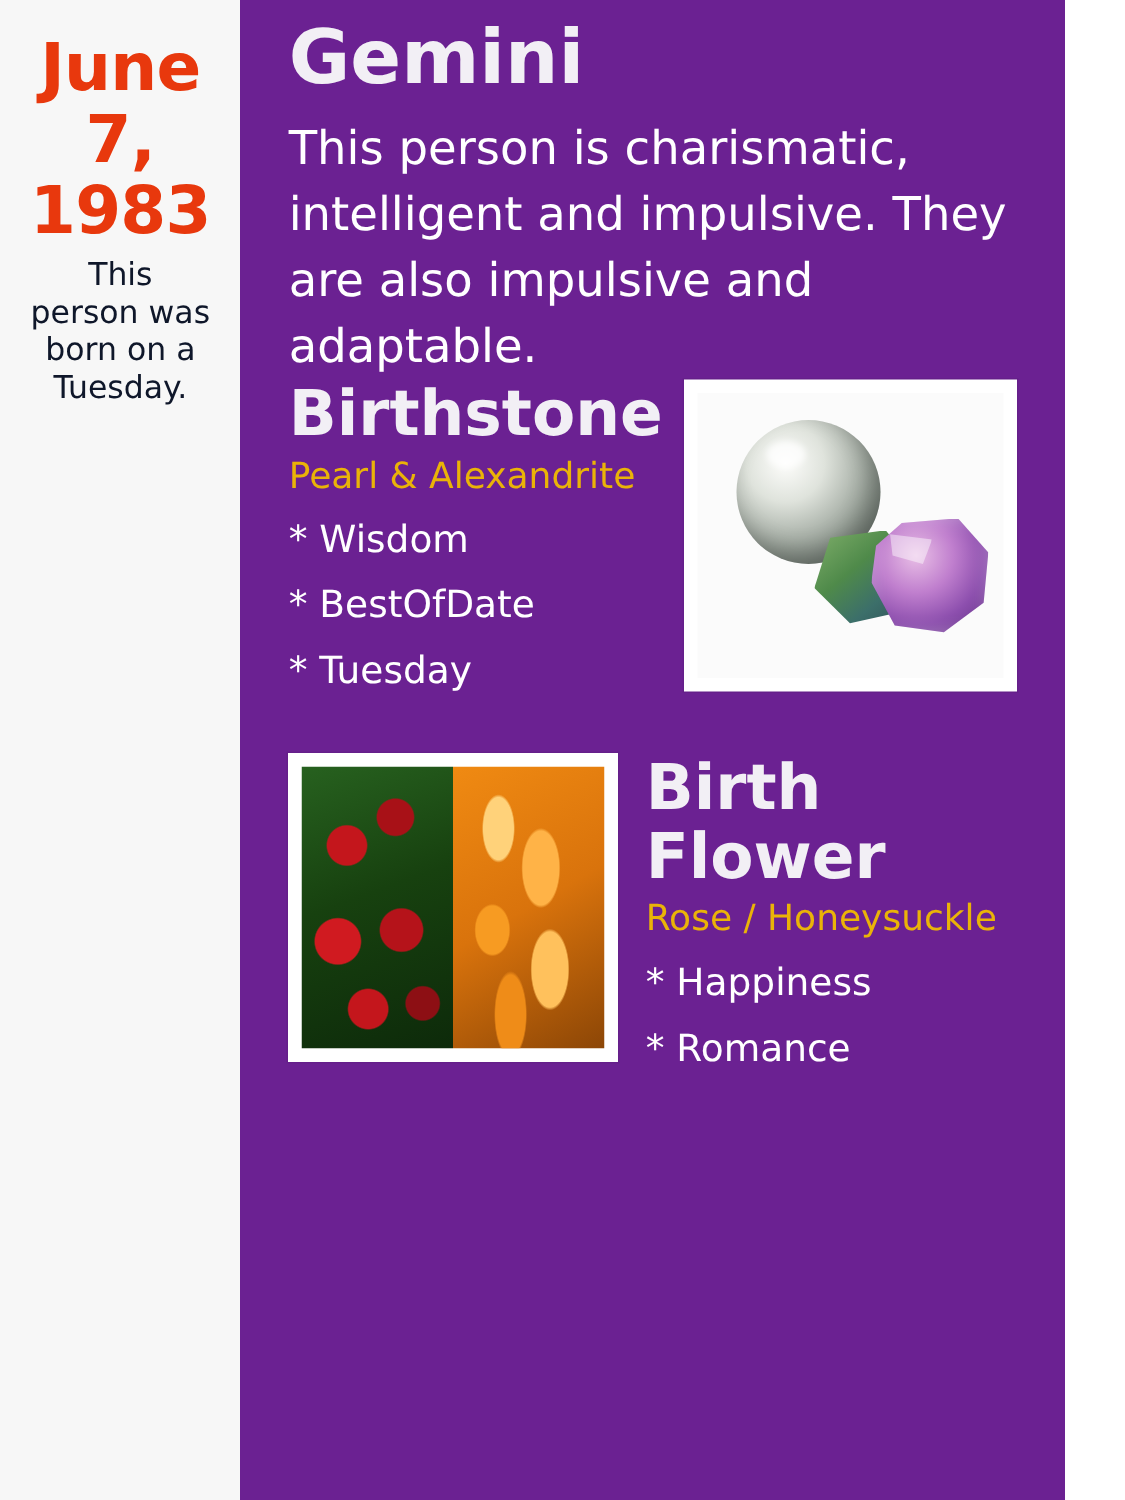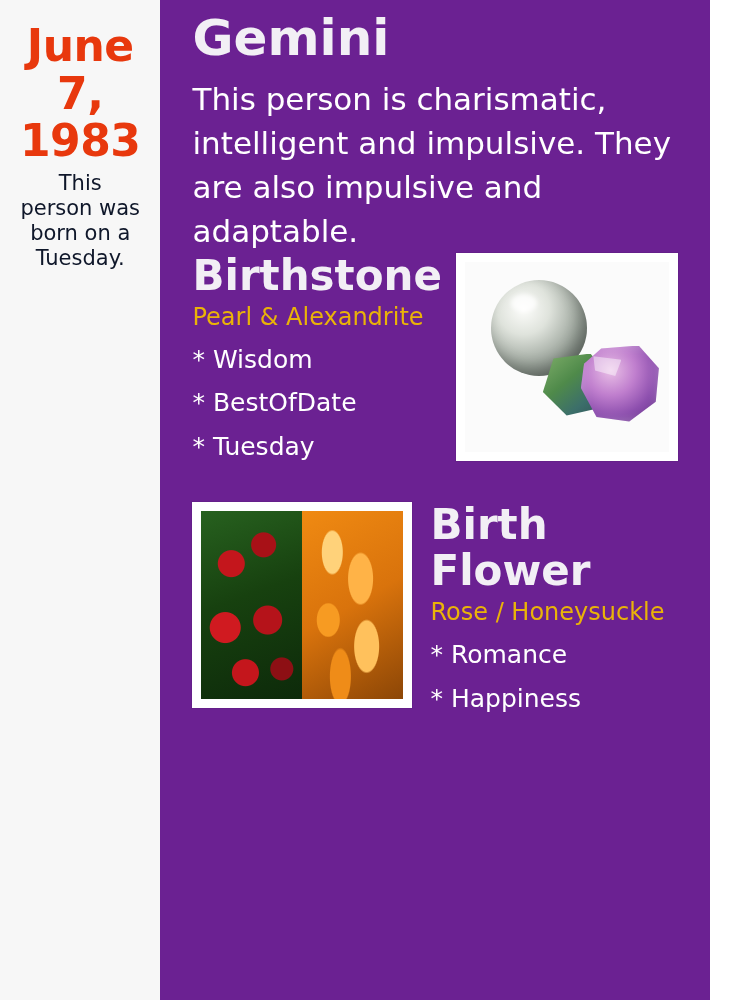--- a/index.html
+++ b/index.html
@@ -274,20 +274,20 @@
       <div class="photo-frame flower-frame">
         <div class="flower-img">
           <div class="roses"></div>
           <div class="honeysuckle"></div>
         </div>
       </div>
       <div class="flower-text">
         <div class="block-title">Birth Flower</div>
         <div class="block-sub">Rose / Honeysuckle</div>
         <ul class="bullets">
+          <li>* Happiness</li>
           <li>* Romance</li>
-          <li>* Happiness</li>
         </ul>
       </div>
     </div>
 
   </div>
 </div>
 
 </body></html>

